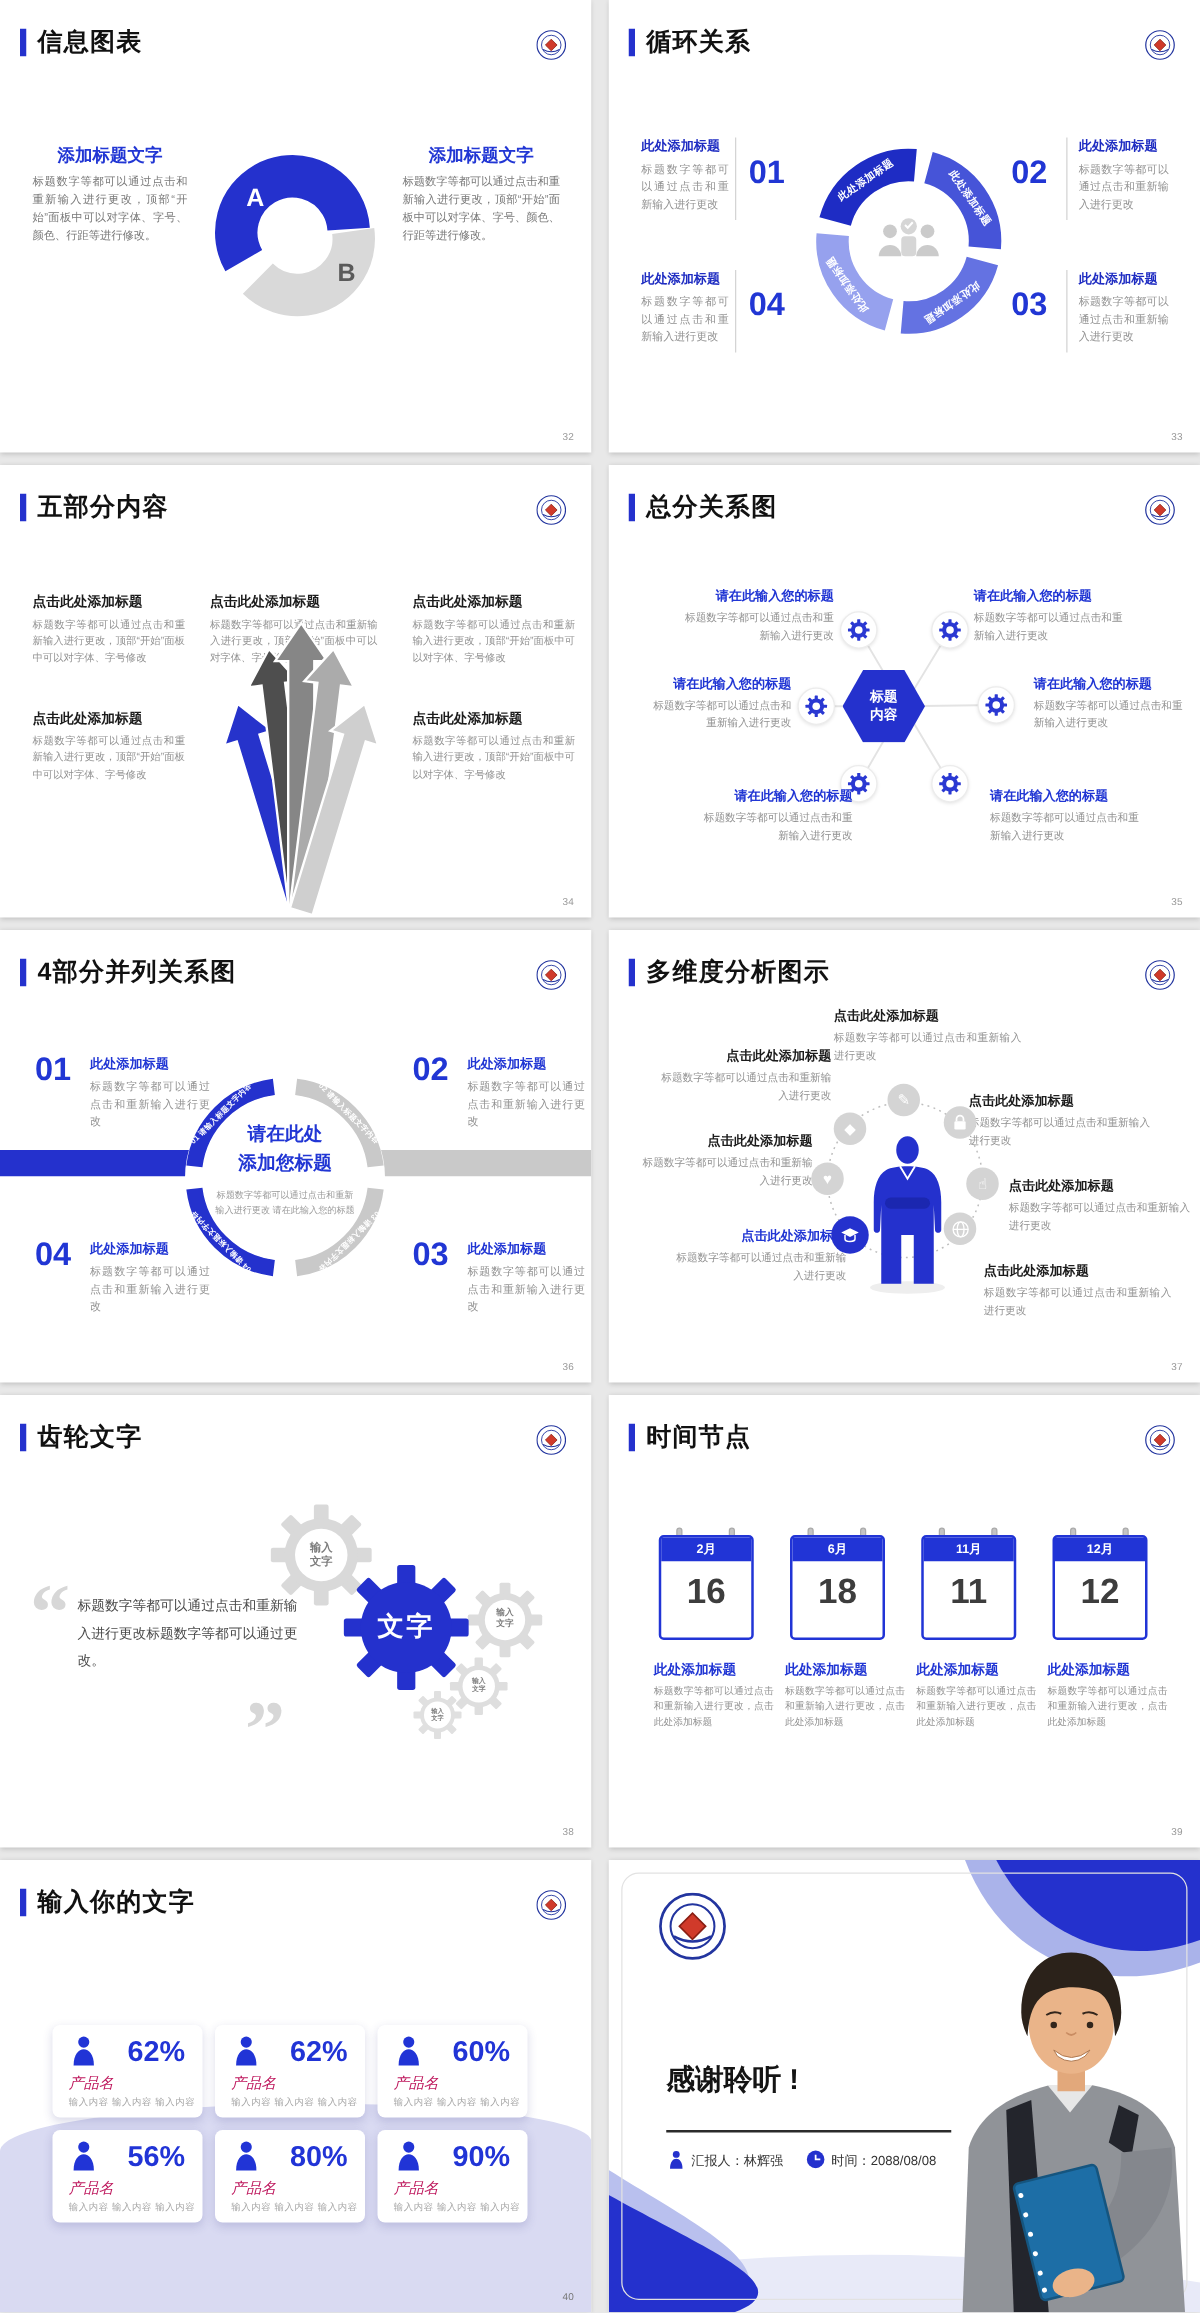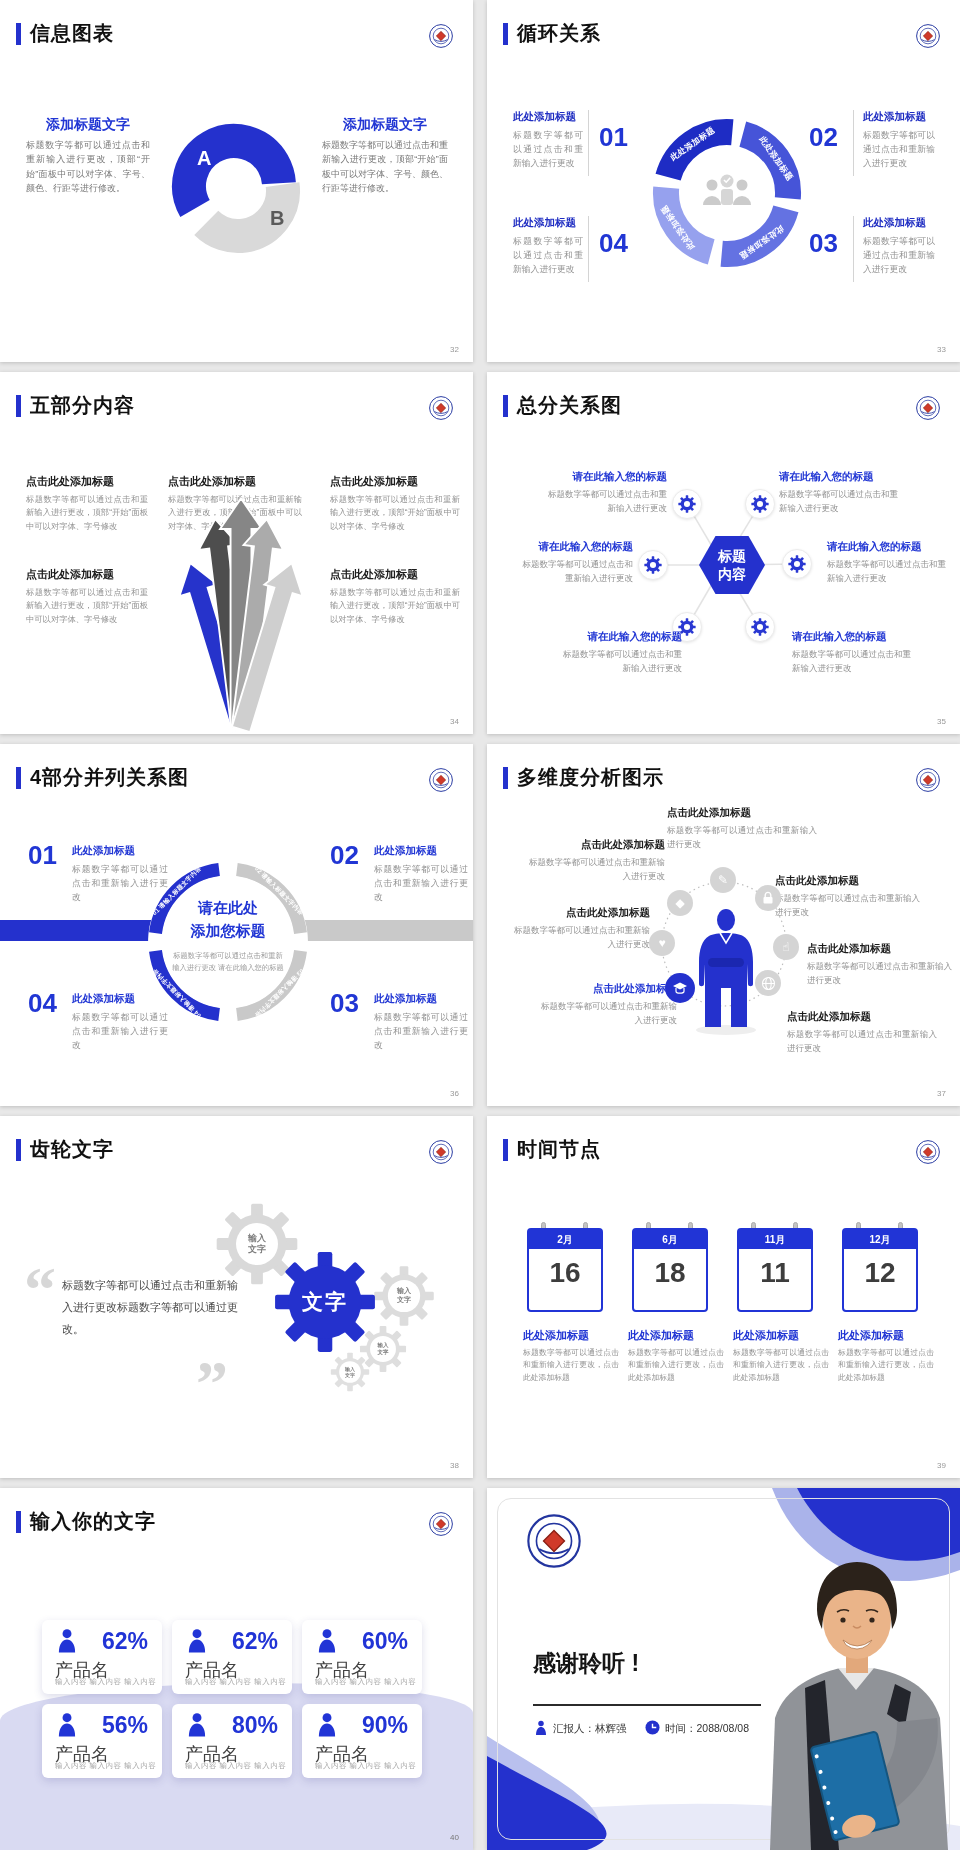--- a/index.html
+++ b/index.html
@@ -18,42 +18,42 @@
   .bh{font-size:12px;font-weight:bold;color:#2136d4;margin-bottom:4px;}
   .bh.dark{color:#1c1c1c;}
   .bt{font-size:9px;color:#929292;line-height:1.6;text-align:justify;}
   .tr{text-align:right;}
   .tc{text-align:center;}
   .bignum{position:absolute;font-size:26px;font-weight:bold;color:#2136d4;}
   .vline{position:absolute;width:1px;background:#d4d4d4;}
   .pre{white-space:pre-line;}
   .ringtxt{font-size:8.2px;font-weight:bold;fill:#fff;letter-spacing:.5px;}
   .arctxt{font-size:6px;font-weight:bold;fill:#fff;letter-spacing:.3px;}
-  .hex{position:absolute;left:212px;top:164px;width:66px;height:58px;background:#2431cd;
+  .hex{position:absolute;left:187px;top:164px;width:66px;height:58px;background:#2431cd;
        clip-path:polygon(25% 0,75% 0,100% 50%,75% 100%,25% 100%,0 50%);
        display:flex;align-items:center;justify-content:center;color:#fff;
-       font-size:14px;font-weight:bold;text-align:center;line-height:1.3;}
+       font-size:11px;font-weight:bold;text-align:center;line-height:1.3;}
   .node{position:absolute;width:30px;height:30px;border-radius:50%;background:#fff;
         border:1px solid #ececec;box-shadow:0 1px 3px rgba(0,0,0,.10);
         display:flex;align-items:center;justify-content:center;}
   .node svg{width:18px;height:18px;}
   .icirc{position:absolute;width:26px;height:26px;border-radius:50%;background:#d4d4d4;
          display:flex;align-items:center;justify-content:center;color:#fff;font-size:12px;}
   .gtxt{position:absolute;display:flex;align-items:center;justify-content:center;
         text-align:center;font-weight:bold;color:#7d7d7d;line-height:1.25;}
   .cal{position:absolute;width:76px;height:84px;border:2px solid #2134d6;border-radius:4px;background:#fff;}
   .cal .mon{background:#2134d6;color:#fff;font-size:10px;font-weight:bold;text-align:center;
             height:19px;line-height:19px;}
   .cal .day{font-size:28px;font-weight:bold;color:#3d3d3d;text-align:center;margin-top:8px;}
   .ring{position:absolute;width:5px;height:13px;border-radius:2.5px;background:#c4c4c4;border:1px solid #aaa;}
   .card{position:absolute;width:120px;height:74px;background:#fff;border-radius:6px;
         box-shadow:0 3px 8px rgba(60,60,140,.18);}
   .card .pct{position:absolute;left:52px;top:8px;width:62px;text-align:center;
              font-size:23px;font-weight:bold;color:#2134d6;}
-  .card .pname{position:absolute;left:13px;top:38px;font-size:18px;color:#404040;}
+  .card .pname{position:absolute;left:13px;top:38px;font-size:12px;color:#be185d;font-style:italic;}
   .card .meta{position:absolute;left:13px;top:57px;font-size:7.5px;color:#a5a5a5;letter-spacing:.5px;}
   .quote{position:absolute;font-family:"Liberation Serif","DejaVu Serif",serif;
          font-size:64px;font-weight:bold;color:#d7d7d7;line-height:.5;}
 </style>
 </head>
 <body>
 
 <svg width="0" height="0" style="position:absolute">
   <defs>
     <g id="sym-logo">

